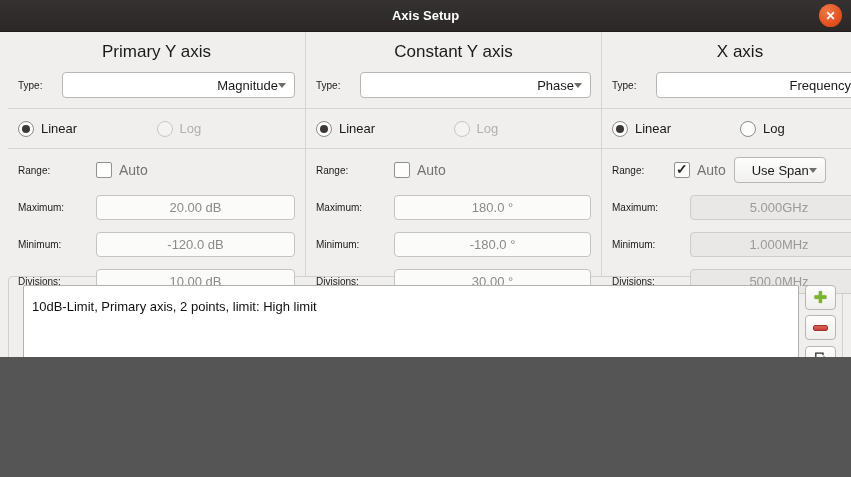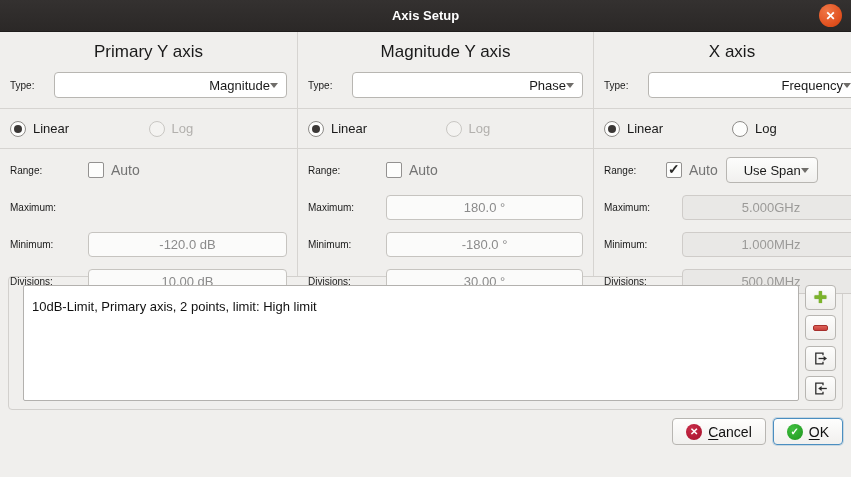--- a/index.html
+++ b/index.html
@@ -1,20 +1,20 @@
 <!DOCTYPE html>
 <html><head>
 <meta charset="utf-8">
 <style>
   * { margin: 0; padding: 0; box-sizing: border-box; }
   html, body { background: #555; }
   body { font-family: "Liberation Sans", sans-serif; }
 
   .window {
-    width: 851px; height: 477px;
+    width: 851px; height: 357px;
     background: #f0efed;
     position: relative;
     overflow: hidden;
   }
 
   
   .titlebar {
     height: 32px;
     background: linear-gradient(#343130, #2b2827);
     border-bottom: 1px solid #1f1d1c;
@@ -26,21 +26,21 @@
     position: absolute; right: 9px; top: 4px;
     width: 23px; height: 23px; border-radius: 50%;
     background: radial-gradient(circle at 35% 30%, #f07746, #e1511f 65%, #c94312);
     border: none;
     color: #fff; font-size: 12px; font-weight: bold;
     display: flex; align-items: center; justify-content: center;
     cursor: default;
   }
 
   
-  .columns { display: flex; height: 244px; }
+  .columns { display: flex; height: 244px; padding-left: 8px; }
   .col { flex: 0 0 297px; }
   .col.c2 { flex: 0 0 296px; border-left: 1px solid #d6d4d1; }
   .col.c3 { flex: 0 0 258px; border-left: 1px solid #d6d4d1; }
 
   .col-header {
     text-align: center; font-size: 17px; font-weight: 500;
     color: #1a1a1a; padding: 10px 0 4px; line-height: 20px;
   }
 
   .row { display: flex; align-items: center; }
@@ -200,33 +200,34 @@
         </div>
       </div>
       <div class="hsep"></div>
       <div class="row range-row">
         <span class="lbl field-lbl">Range:</span>
         <span class="checkbox"></span>
         <span class="cb-lbl">Auto</span>
       </div>
       <div class="row field-row">
         <span class="lbl field-lbl">Maximum:</span>
+        <input class="field" value="20.00 dB" style="">
       </div>
       <div class="row field-row">
         <span class="lbl field-lbl">Minimum:</span>
         <input class="field" value="-120.0 dB" style="">
       </div>
       <div class="row field-row">
         <span class="lbl field-lbl">Divisions:</span>
         <input class="field" value="10.00 dB" style="">
       </div>
     </div>
 
     <div class="col c2">
-      <div class="col-header">Magnitude Y axis</div>
+      <div class="col-header">Constant Y axis</div>
       <div class="row type-row">
         <span class="lbl type-lbl">Type:</span>
         <div class="select">
           <span class="sel-val">Phase</span>
           <span class="arrow"></span>
         </div>
       </div>
       <div class="hsep"></div>
       <div class="radio-row">
         <div class="radio-item">

